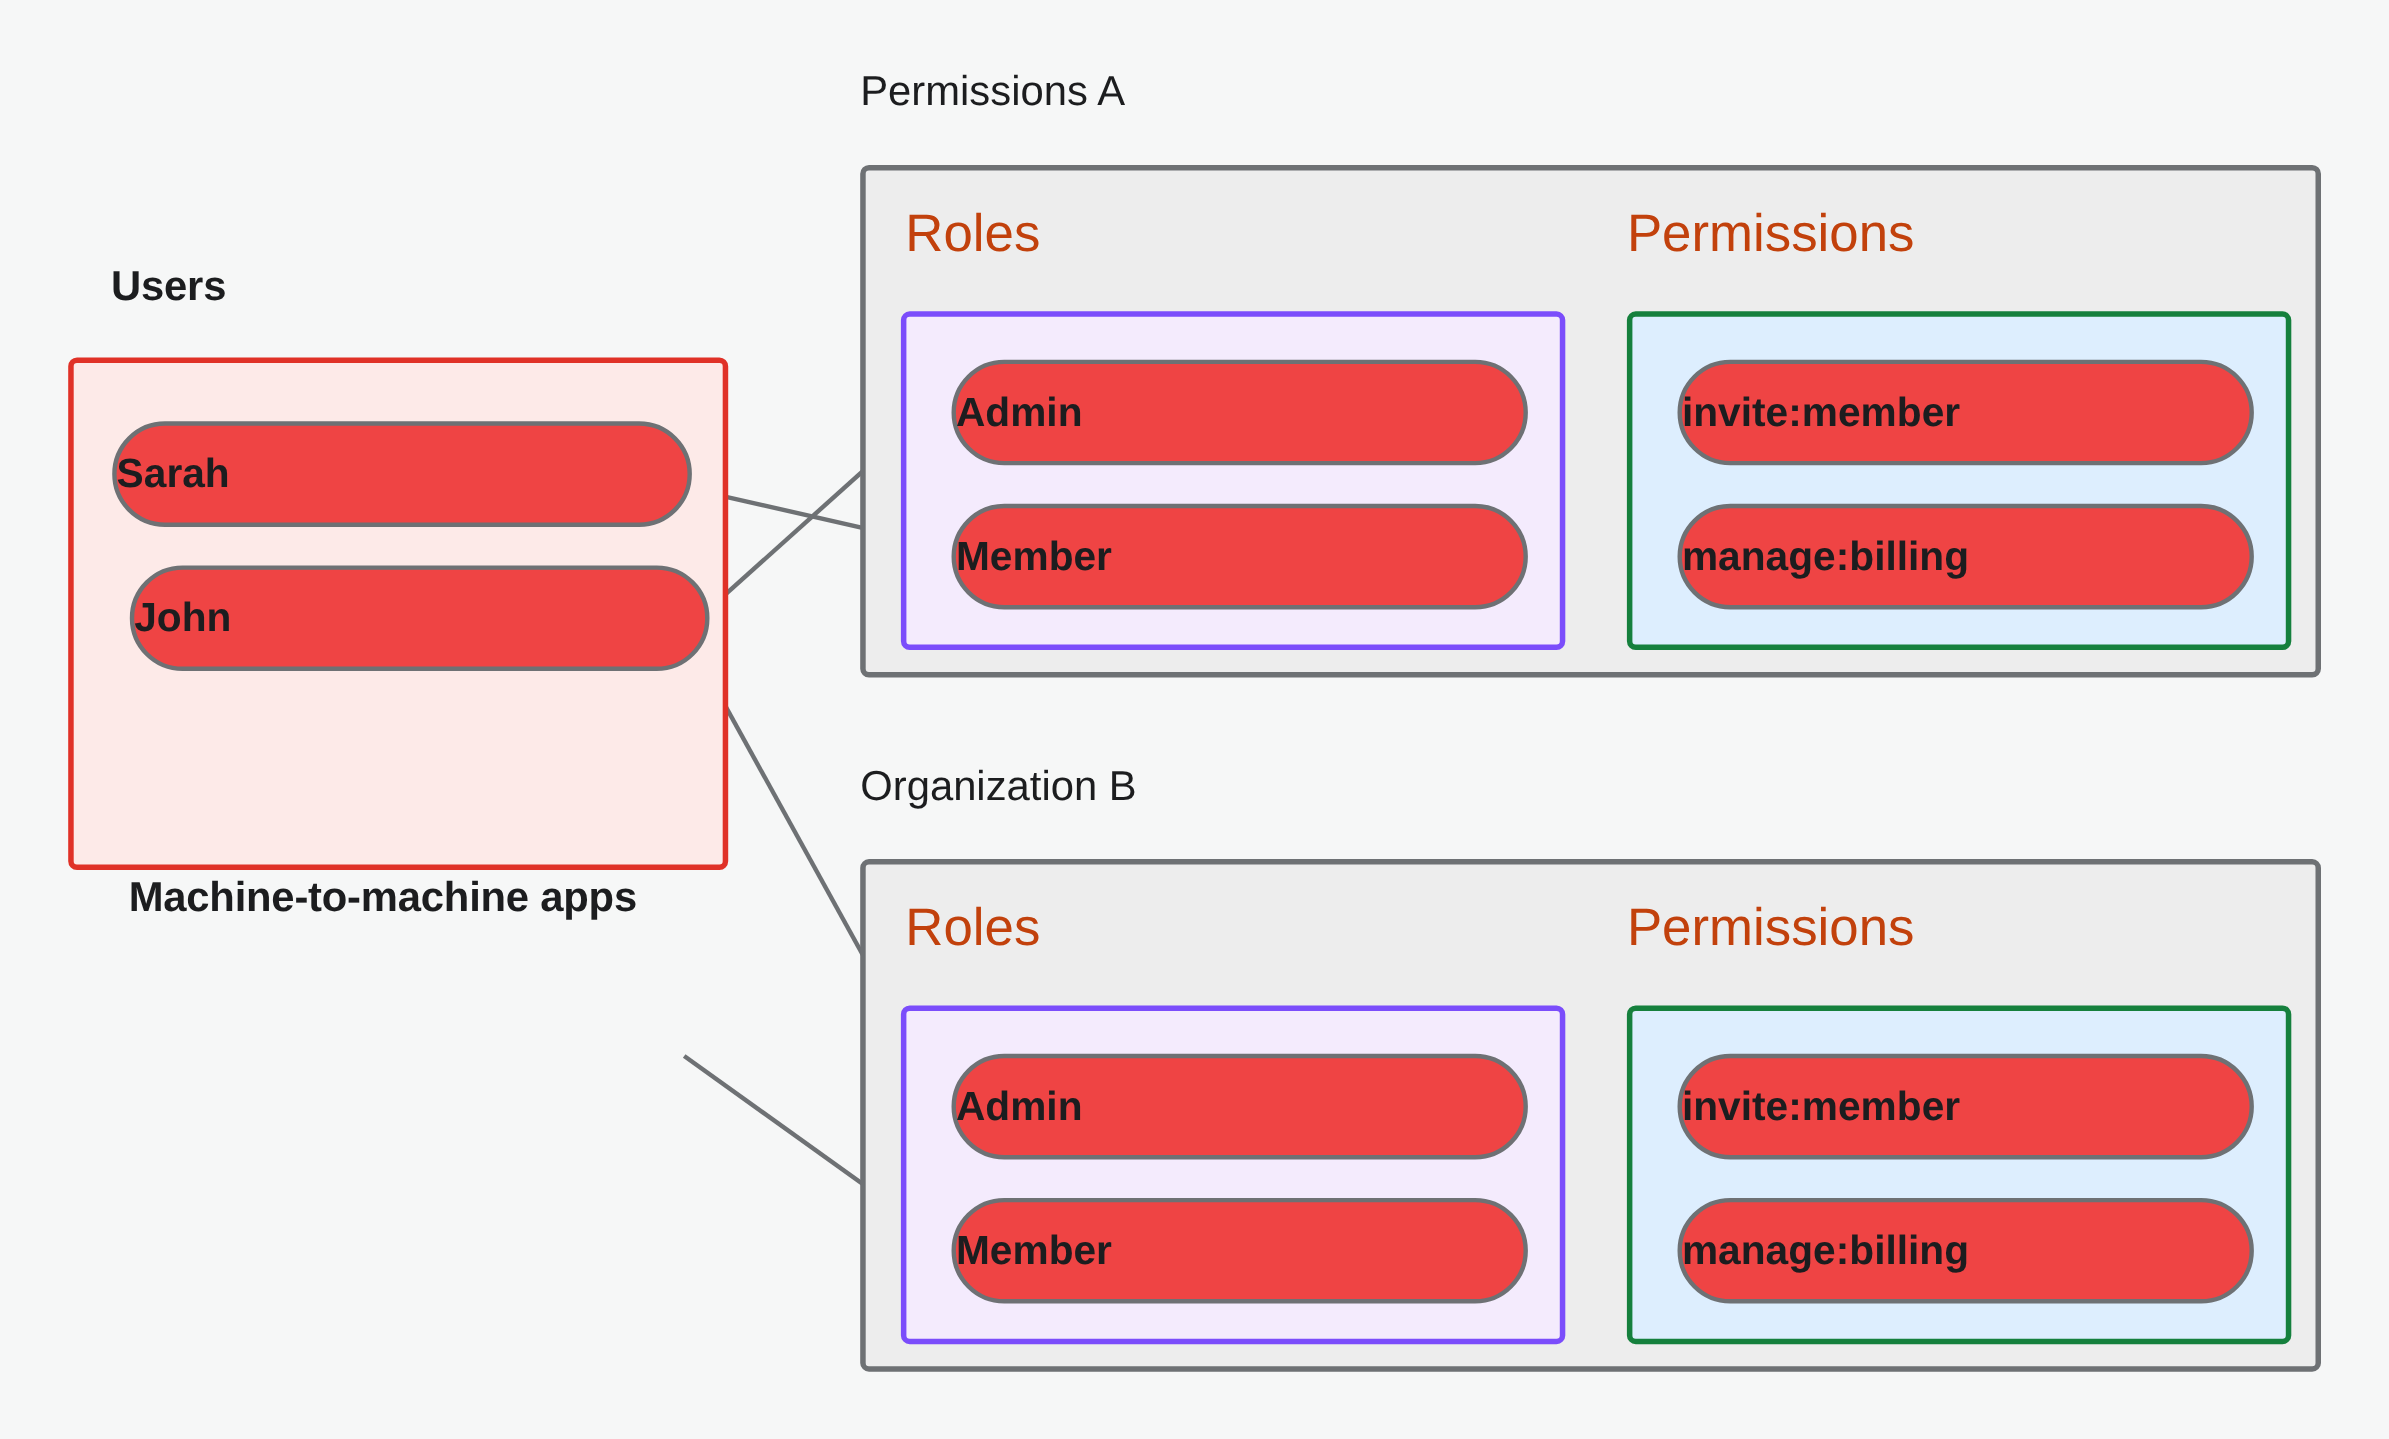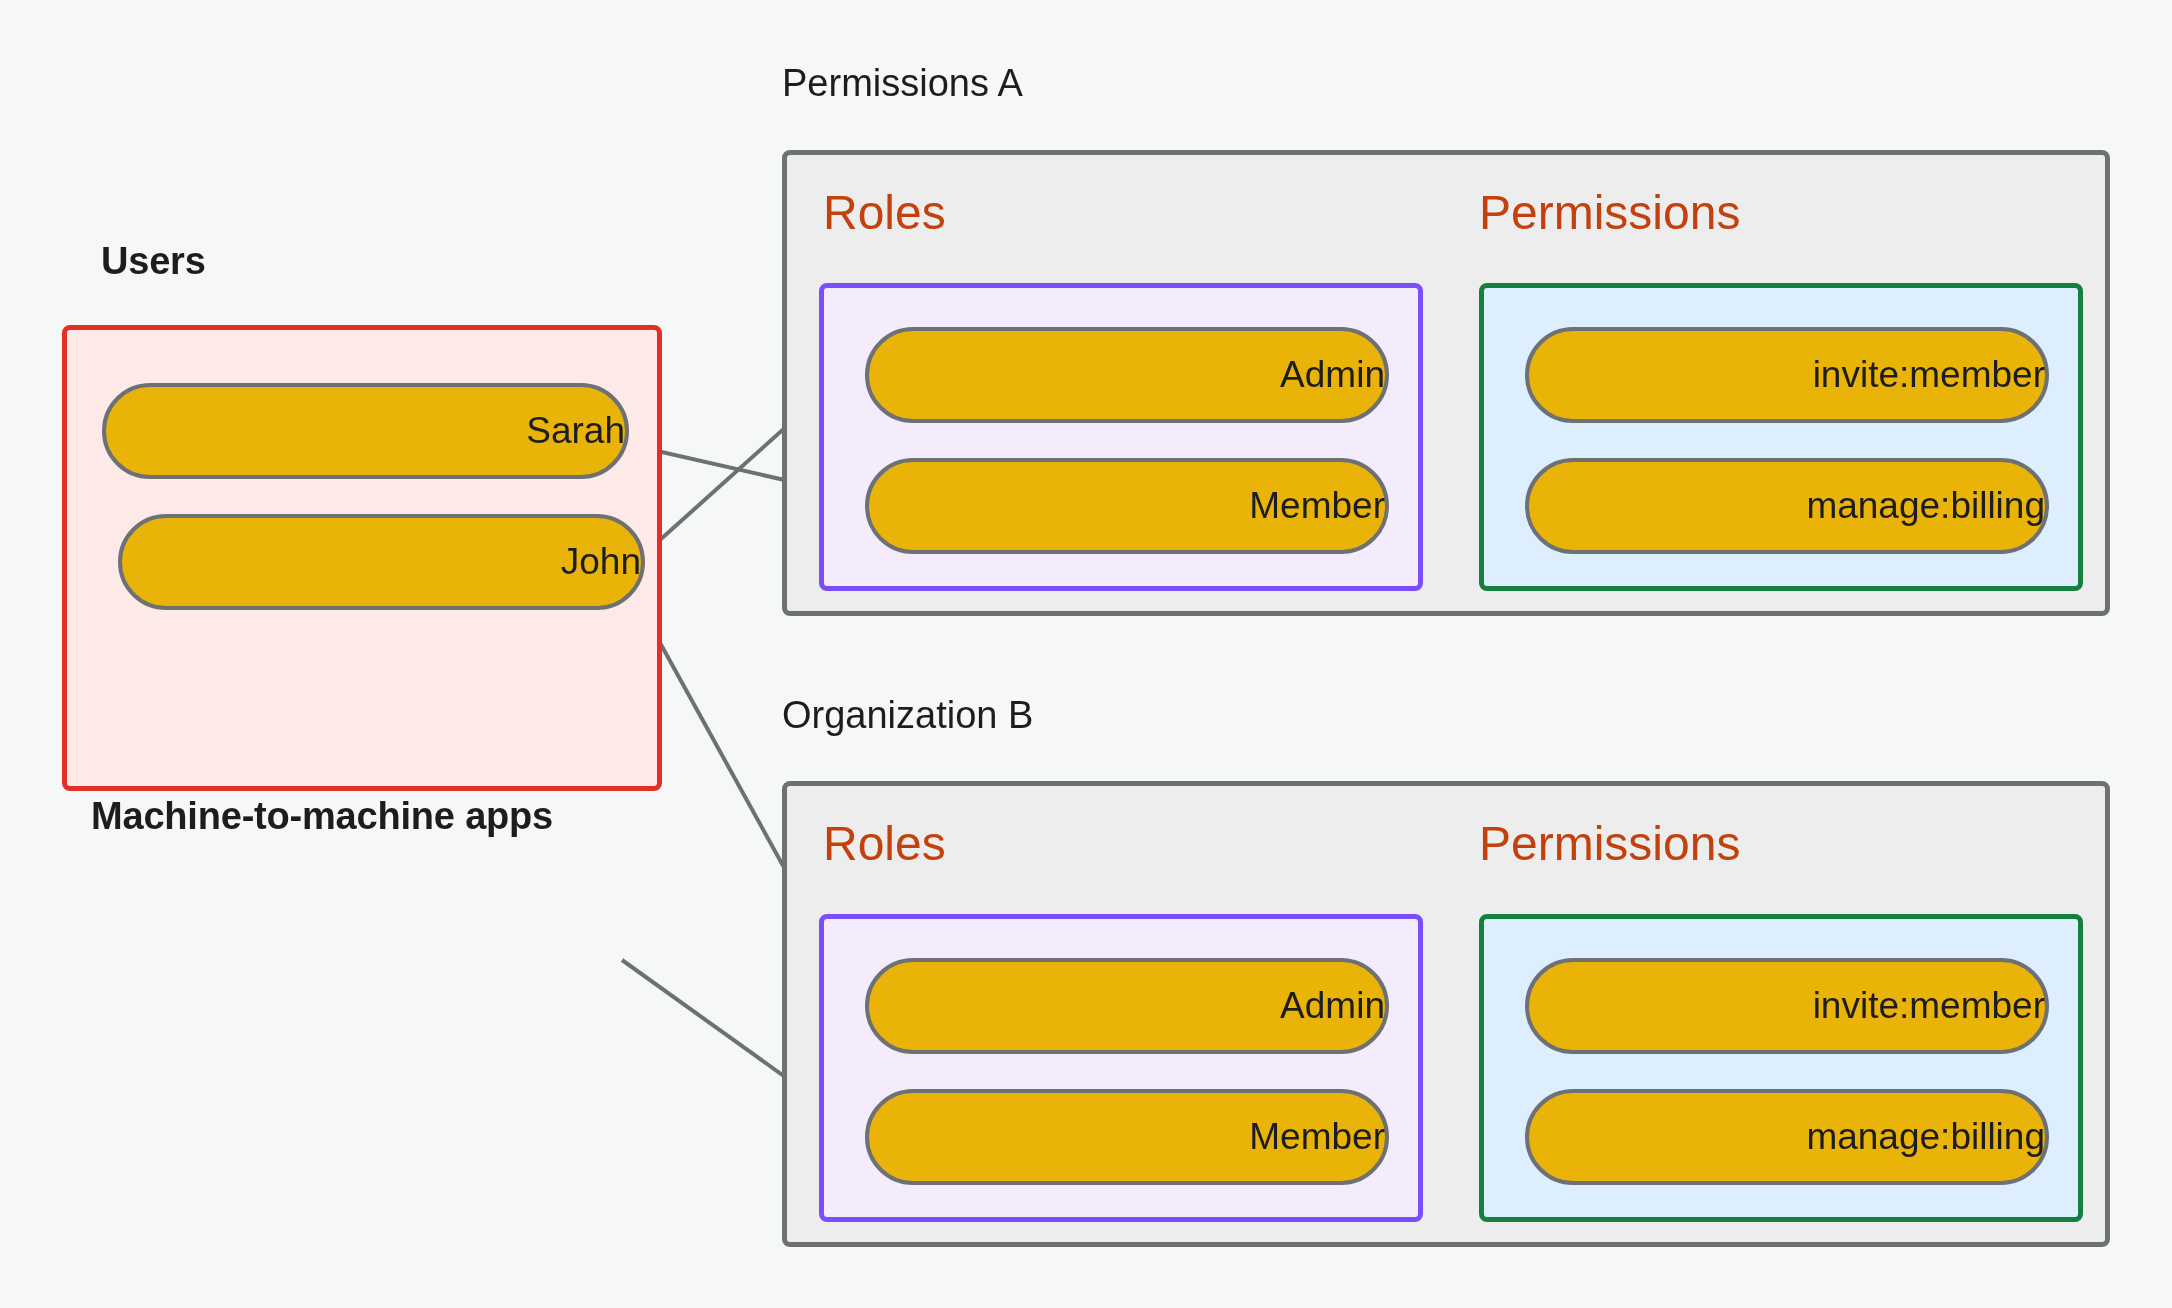--- a/index.html
+++ b/index.html
@@ -51,29 +51,29 @@
     border-radius: 8px;
   }
   .users-box     { background: #fdeae8; border: 5px solid #e03127; }
   .m2m-box       { background: #e8f6ea; border: 5px solid #5cb96b; }
   .org-box       { background: #ededed; border: 5px solid #6e7174; }
   .roles-box     { background: #f4ebfd; border: 5px solid #7b4dfb; }
   .perms-box     { background: #ddeefe; border: 5px solid #15803d; }
 
   
   .pill {
-    background: #eab308;
+    background: #ef4444;
     border: 4px solid #6e7174;
     border-radius: 999px;
     display: flex;
     align-items: center;
-    justify-content: flex-end;
+    justify-content: flex-start;
     font-size: 37px;
     color: #1c1d1f;
-    font-weight: 400;
+    font-weight: 700;
     white-space: nowrap;
   }
 
   
   #edges {
     position: absolute;
     left: 0; top: 0;
     width: 2172px;
     height: 1308px;
     pointer-events: none;
@@ -128,21 +128,21 @@
 
   <div class="abs box users-box" style="left:62px; top:325px; width:600px; height:466px;">
     <div class="abs pill" style="left:35px; top:53px; width:527px; height:96px;">
       <span>Sarah</span>
     </div>
     <div class="abs pill" style="left:51px; top:184px; width:527px; height:96px;">
       <span>John</span>
     </div>
   </div>
 
-  <div class="abs caption" style="left:52px; top:795px;">Machine-to-machine apps</div>
+  <div class="abs caption" style="left:78px; top:795px;">Machine-to-machine apps</div>
 
 
   <div class="abs org-caption" style="left:782px; top:62px;">Permissions A</div>
 
   <div class="abs box org-box" style="left:782px; top:150px; width:1328px; height:466px;">
 
     <div class="abs group-caption" style="left:36px; top:30px;">Roles</div>
 
     <div class="abs group-caption" style="left:692px; top:30px;">Permissions</div>
 

